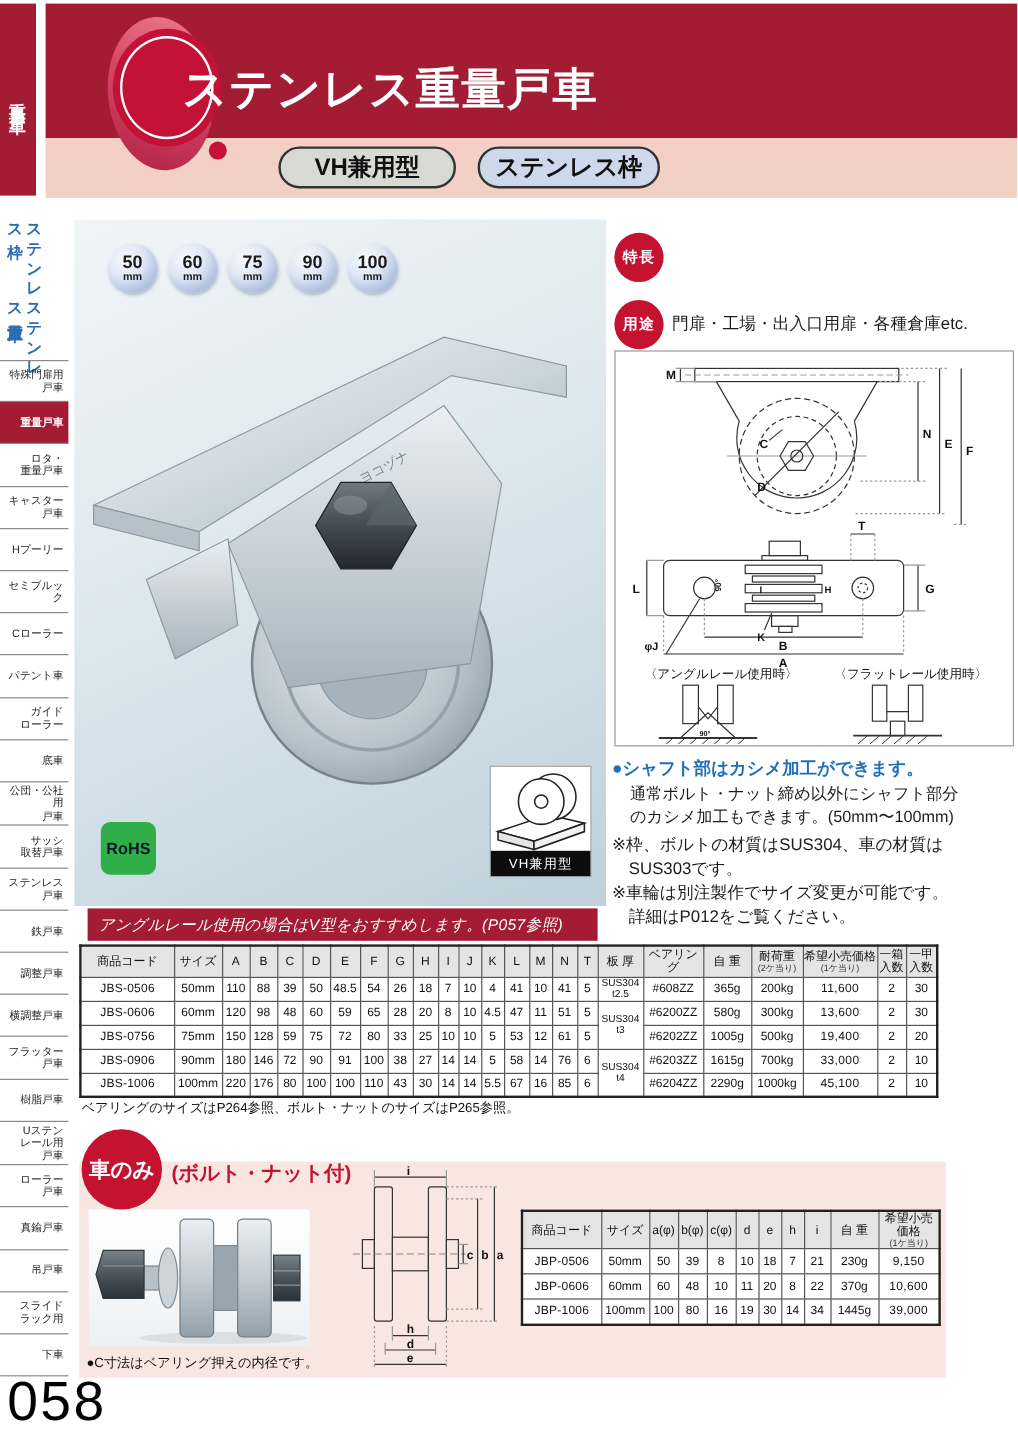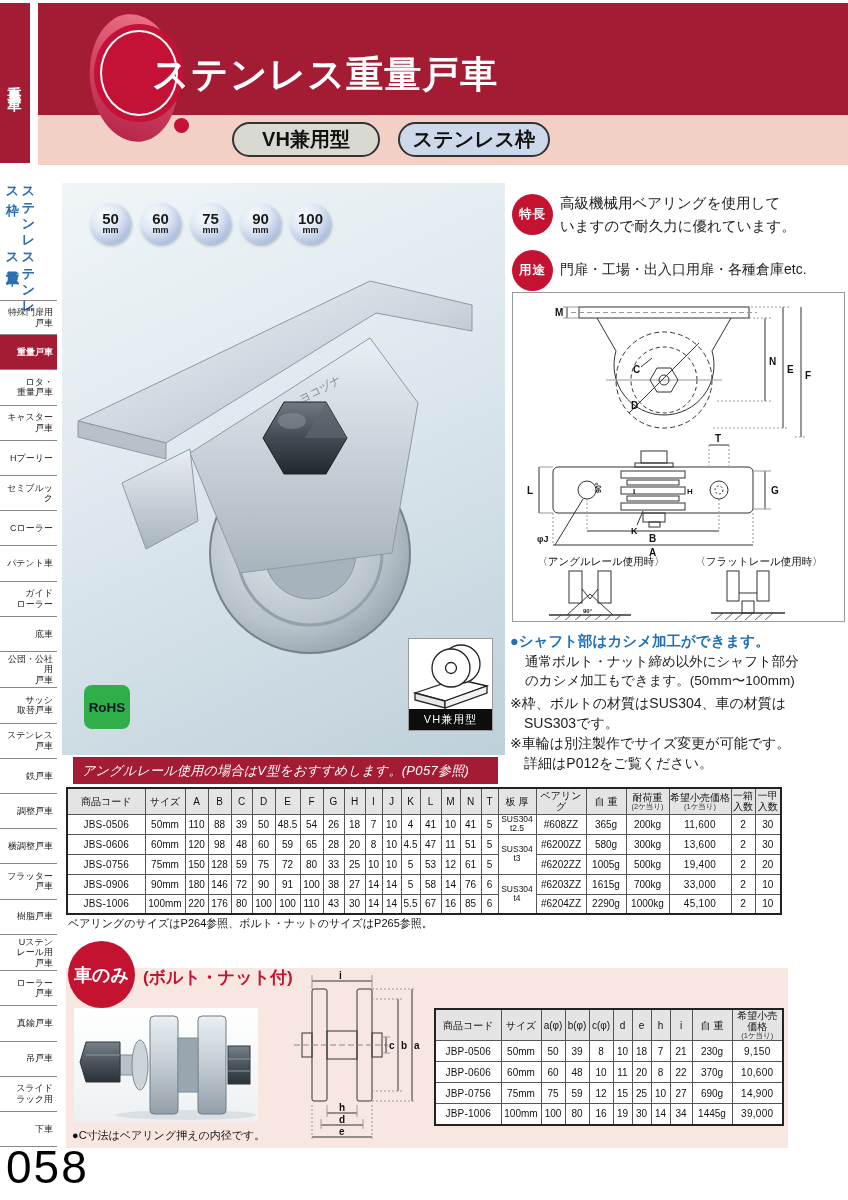--- a/index.html
+++ b/index.html
@@ -246,22 +246,20 @@
           <circle cx="52" cy="25" r="19"></circle>
           <circle cx="42" cy="29" r="19"></circle>
           <circle cx="42" cy="29" r="5.5"></circle>
         </g>
       </svg>
       <div class="lab">VH兼用型</div>
     </div>
   </div>
 
   <div id="feat-badge" class="abs rbadge">特長</div>
-  <div id="feat-text" class="abs">高級機械用ベアリングを使用して
-いますので耐久力に優れています。</div>
   <div id="use-badge" class="abs rbadge">用途</div>
   <div id="use-text" class="abs">門扉・工場・出入口用扉・各種倉庫etc.</div>
 
   <div id="diagram-box" class="abs">
     <svg width="330" height="327" viewBox="0 0 330 327" font-family="Liberation Sans, sans-serif">
       <g stroke="#333" stroke-width="1" fill="none">
 
         <rect x="66" y="14" width="170" height="11"></rect>
         <line x1="58" y1="19.5" x2="244" y2="19.5" stroke="#999" stroke-dasharray="5 3"></line>
         <path d="M84,25 L103,58 A50,50 0 1 0 199,58 L218,25"></path>
@@ -695,33 +693,20 @@
           <td>48</td>
           <td>10</td>
           <td>11</td>
           <td>20</td>
           <td>8</td>
           <td>22</td>
         <td class="rt">370g</td>
         <td class="price">10,600</td>
       </tr>
       <tr>
-        <td class="code">JBP-0756</td>
-        <td class="size">75mm</td>
-        <td>75</td>
-          <td>59</td>
-          <td>12</td>
-          <td>15</td>
-          <td>25</td>
-          <td>10</td>
-          <td>27</td>
-        <td class="rt">690g</td>
-        <td class="price">14,900</td>
-      </tr>
-      <tr>
         <td class="code">JBP-1006</td>
         <td class="size">100mm</td>
         <td>100</td>
           <td>80</td>
           <td>16</td>
           <td>19</td>
           <td>30</td>
           <td>14</td>
           <td>34</td>
         <td class="rt">1445g</td>

